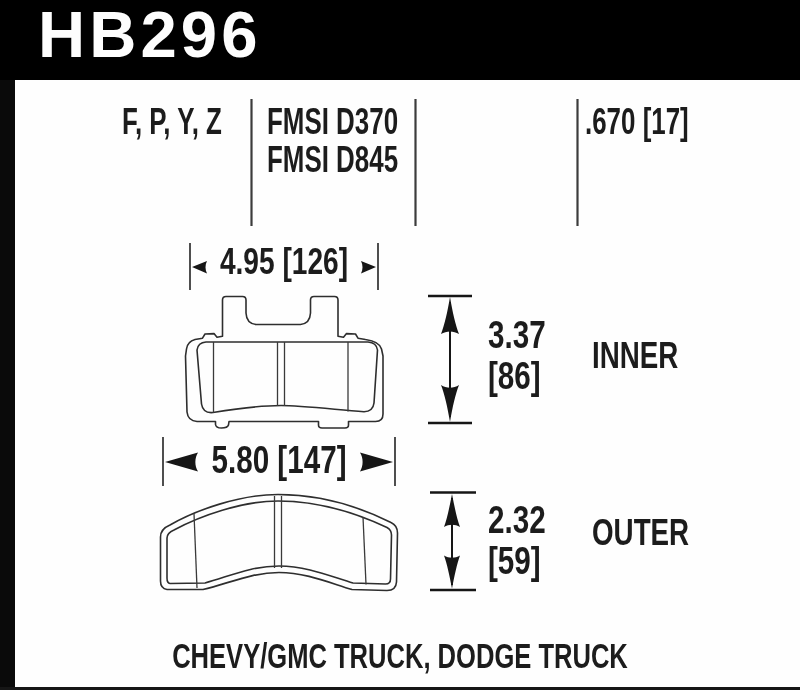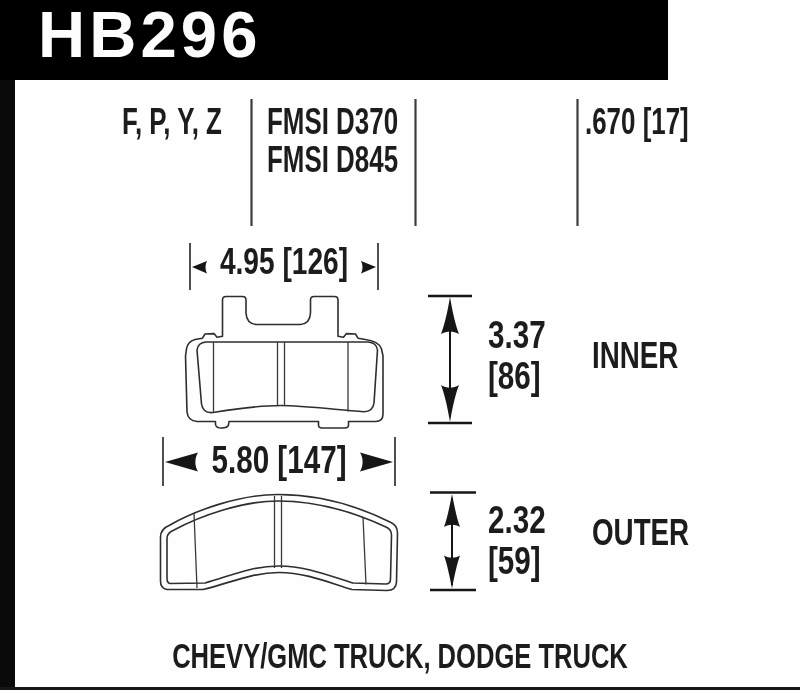--- a/index.html
+++ b/index.html
@@ -3,21 +3,21 @@
 <meta charset="utf-8">
 <style>
   html,body{margin:0;padding:0;background:#888;}
   .page{
     position:relative;width:800px;height:690px;overflow:hidden;
     background:#fefefe;font-family:"Liberation Sans",sans-serif;
     -webkit-font-smoothing:antialiased;
   }
   
   .hdr{
-    position:absolute;left:0;top:0;width:668px;height:80px;background:#000;
+    position:absolute;left:0;top:0;width:800px;height:80px;background:#000;
   }
   .hdr .pn{
     position:absolute;left:38px;top:3px;line-height:64px;
     font-size:64px;font-weight:700;letter-spacing:4px;color:#fdfdfd;
     transform:scaleX(1.02);transform-origin:left center;white-space:nowrap;
   }
   .bar-left{position:absolute;left:0;top:80px;width:15px;height:610px;background:#0a0a0a;}
   .bar-bottom{position:absolute;left:0;top:687px;width:800px;height:3px;background:#161616;}
 
   

